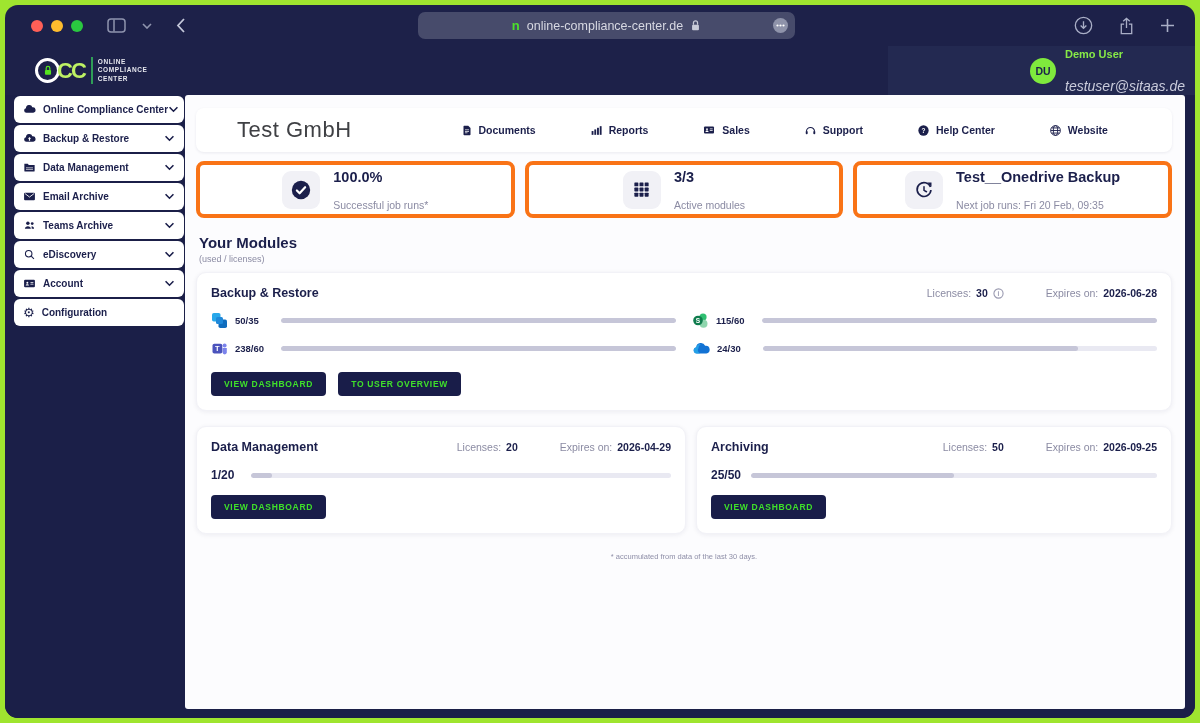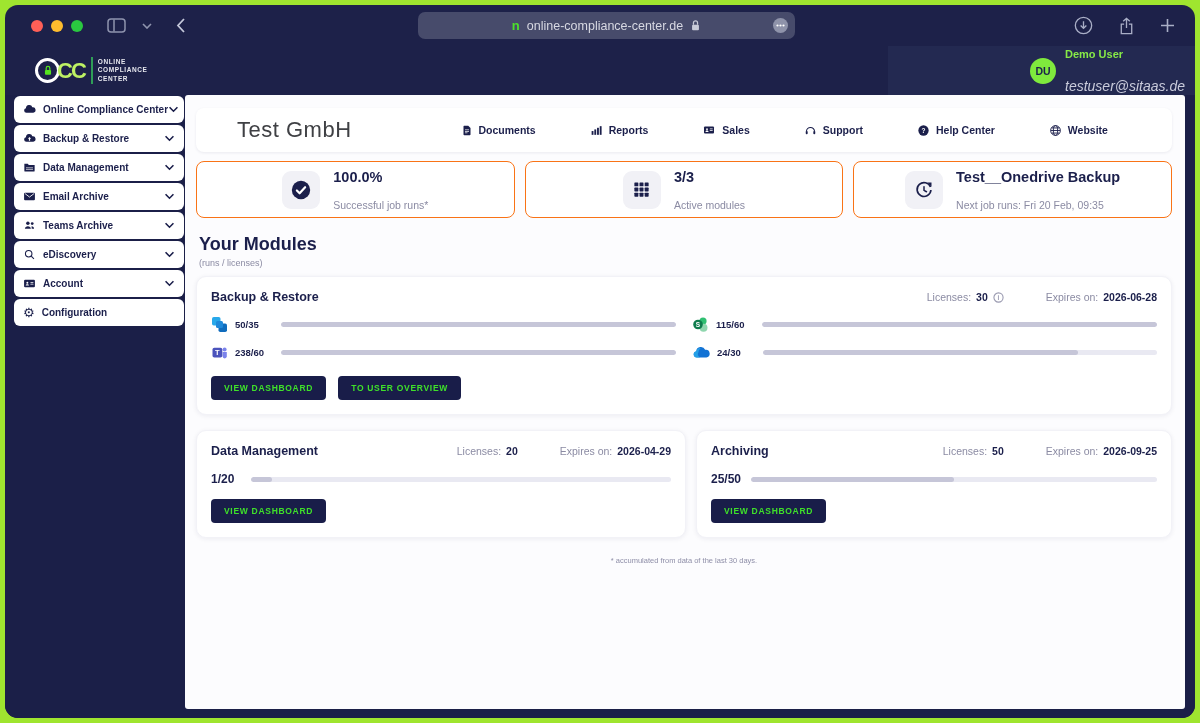--- a/index.html
+++ b/index.html
@@ -43,27 +43,27 @@
   .gearglyph { font-size:13px; line-height:1; }
 
   .content { flex:1; background:#fcfcfe; margin:0 10px 9px 0; border-radius:3px; padding:13px 13px 0 11px; overflow:hidden; }
 
   .topcard { height:44px; background:#fff; border-radius:8px; box-shadow:0 1px 3px rgba(27,31,75,.08); display:flex; align-items:center;text-align:center; }
   .company { font-size:22px; color:#3f4044; letter-spacing:.5px; margin-left:41px; font-weight:400; white-space:nowrap; }
   .topnav { flex:1; display:flex; justify-content:space-evenly; align-items:center; margin:0 10px 0 55px; }
   .navitem { display:flex; align-items:center; gap:6px; font-size:10.5px; font-weight:bold; color:#1b1f4b; cursor:pointer; white-space:nowrap; }
 
   .stats { margin-top:9px; display:grid; grid-template-columns:1fr 1fr 1fr; gap:10px; }
-  .statcard { height:57px; border:1px solid #f97316; border-radius:8px; background:#fff; display:flex; align-items:center; justify-content:center; gap:13px; }
+  .statcard { height:57px; border:4px solid #f97316; border-radius:8px; background:#fff; display:flex; align-items:center; justify-content:center; gap:13px; }
   .iconbox { width:38px; height:38px; border-radius:9px; background:#f1f1f6; display:flex; align-items:center; justify-content:center; flex:0 0 auto; }
   .stat-value { font-size:14.5px; font-weight:bold; color:#1b1f4b; }
   .stat-label { font-size:10.5px; color:#8b8ba3; margin-top:14px; }
 
   .mods-head { margin-top:16px; margin-left:3px; }
-  .mods-title { font-size:18px; font-weight:bold; color:#1b1f4b; }
+  .mods-title { font-size:15px; font-weight:bold; color:#1b1f4b; }
   .mods-sub { font-size:9px; color:#8b8ba3; margin-top:3px; }
 
   .modcard { background:#fff; border-radius:10px; border:1px solid #f2f2f7; box-shadow:0 1px 5px rgba(27,31,75,.07); padding:13px 14px 14px; }
   .mod-backup { margin-top:8px; }
   .mod-head { display:flex; align-items:center; }
   .mod-title { font-size:12.5px; font-weight:bold; color:#1b1f4b; }
   .meta { display:flex; align-items:center; gap:5px; font-size:10.5px; }
   .meta-licenses { margin-left:auto; }
   .meta-expires { margin-left:42px; }
   .lab { color:#8b8ba3; } .val { color:#1b1f4b; font-weight:bold; }
@@ -422,21 +422,21 @@
           </span>
           <span>
             <div class="stat-value">Test__Onedrive Backup</div>
             <div class="stat-label">Next job runs: Fri 20 Feb, 09:35</div>
           </span>
         </div>
       </div>
 
       <div class="mods-head">
         <div class="mods-title">Your Modules</div>
-        <div class="mods-sub">(runs / licenses)</div>
+        <div class="mods-sub">(used / licenses)</div>
       </div>
 
       <div class="modcard mod-backup">
         <div class="mod-head">
           <span class="mod-title">Backup &amp; Restore</span>
           <span class="meta meta-licenses">
             <span class="lab">Licenses:</span>
             <span class="val">30</span>
             <span>
                 <svg width="11" height="11" viewBox="0 0 12 12">

